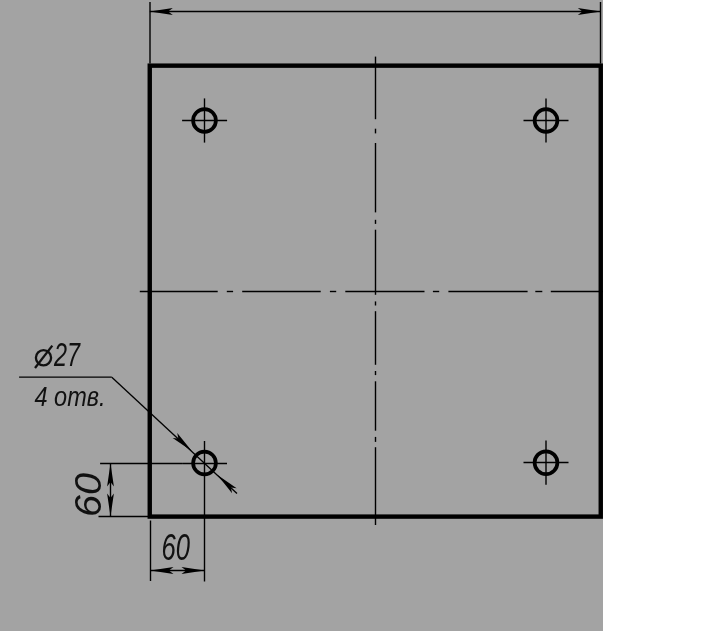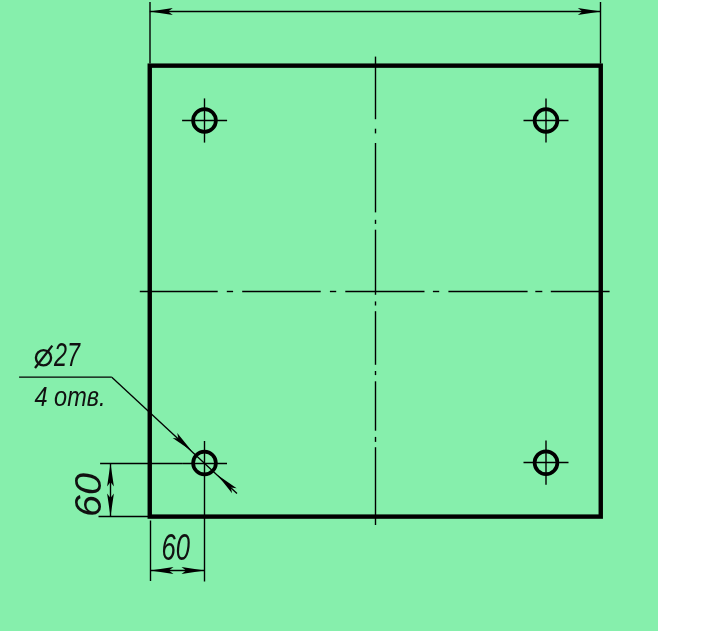--- a/index.html
+++ b/index.html
@@ -1,16 +1,16 @@
 <!DOCTYPE html>
 <html><head>
 <meta charset="utf-8">
 <style>
   html,body{margin:0;padding:0;background:#ffffff;}
-  .sheet{position:relative;width:658px;height:631px;background:#86efac;overflow:hidden;}
+  .sheet{position:relative;width:603px;height:631px;background:#a3a3a3;overflow:hidden;}
   text{font-family:"Liberation Sans",sans-serif;font-style:italic;fill:#111;}
 </style>
 </head>
 <body>
 
 <div class="sheet">
 <svg width="713" height="631" viewBox="0 0 713 631" xmlns="http://www.w3.org/2000/svg">
   <defs>
     <path id="arr" d="M0 0 L-23 3.4 L-18.4 0 L-23 -3.4 Z" fill="#000"></path>
   </defs>

